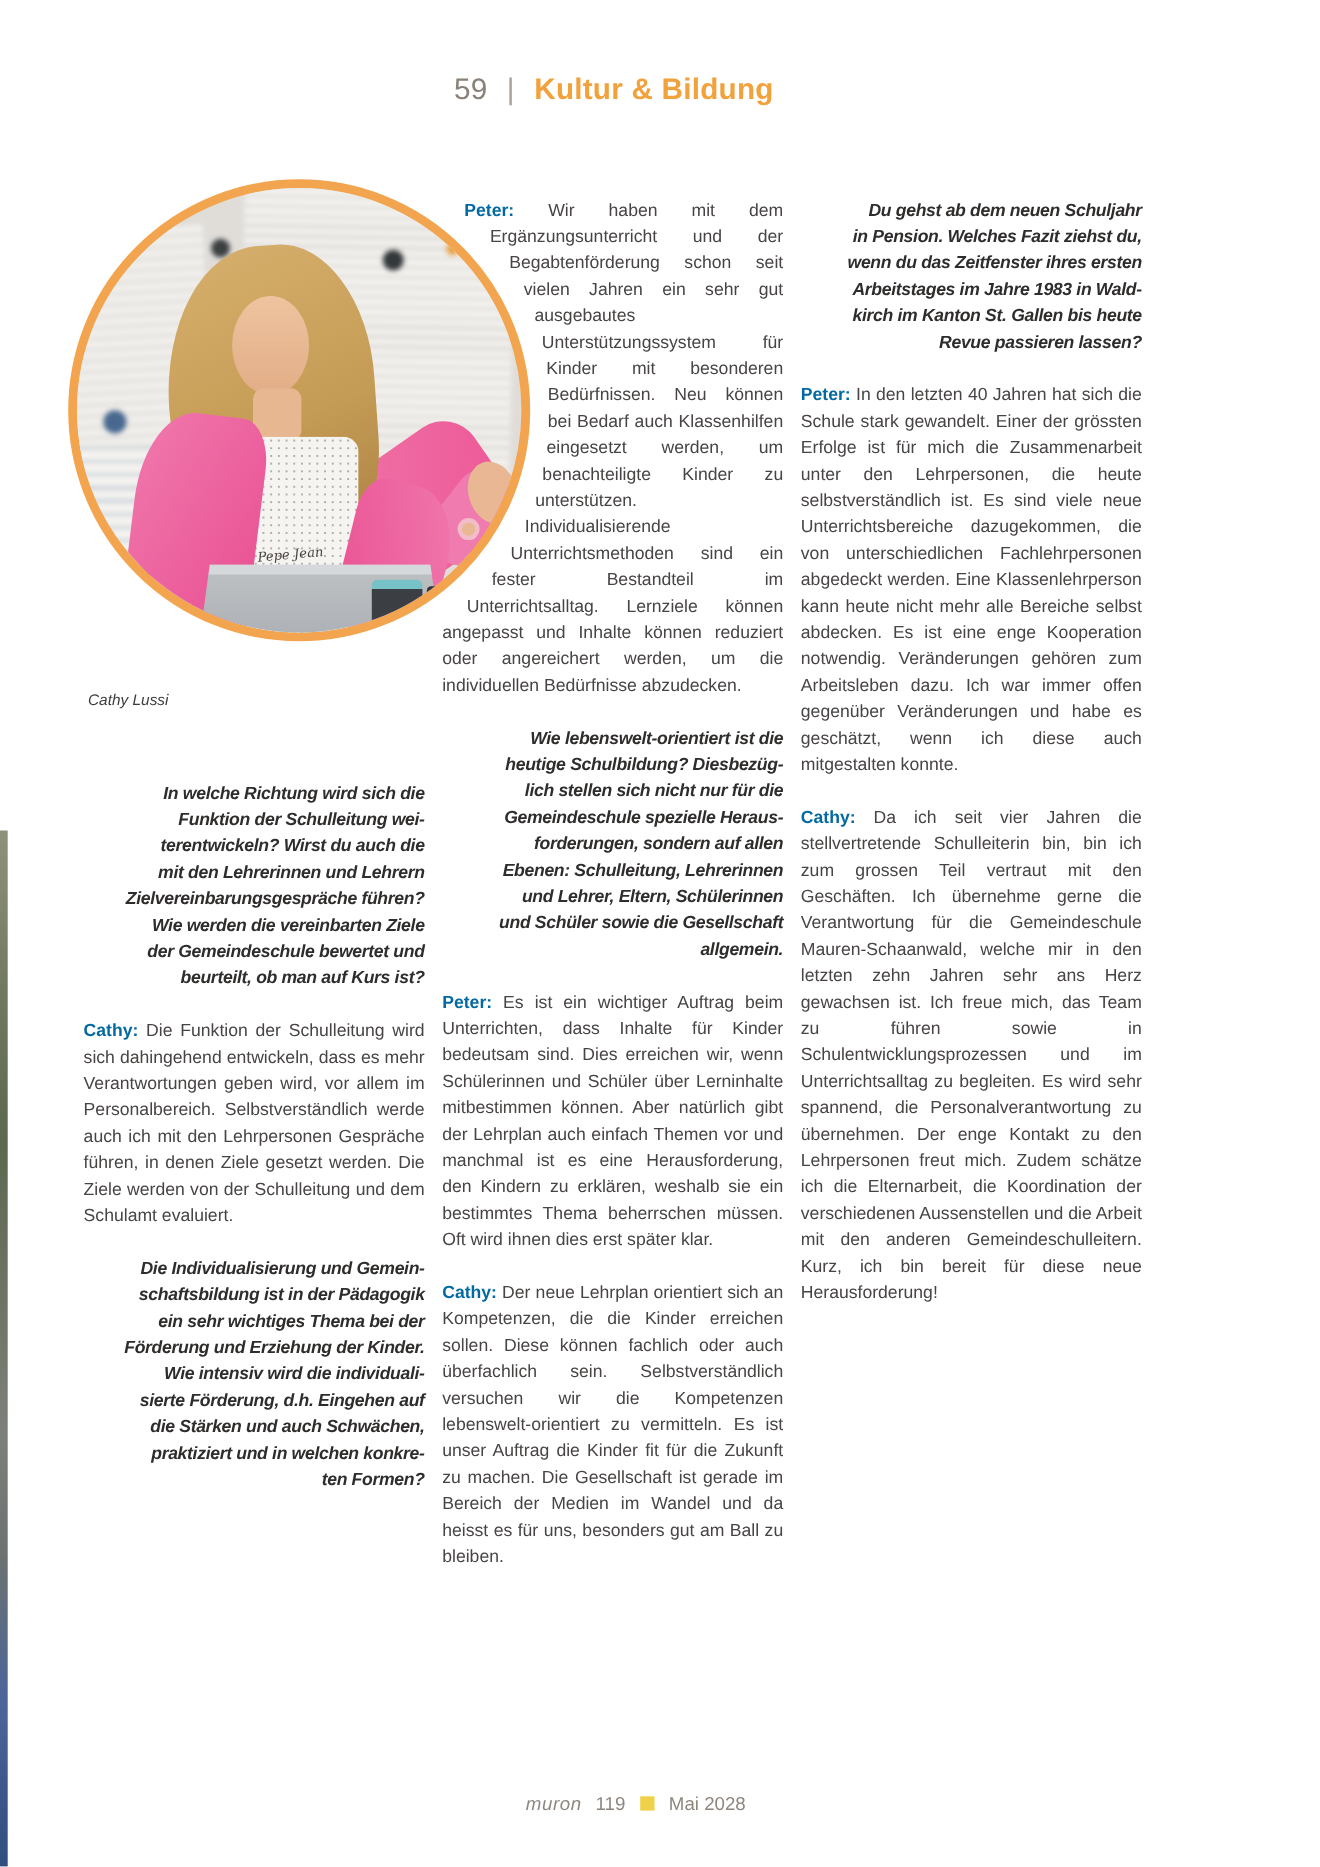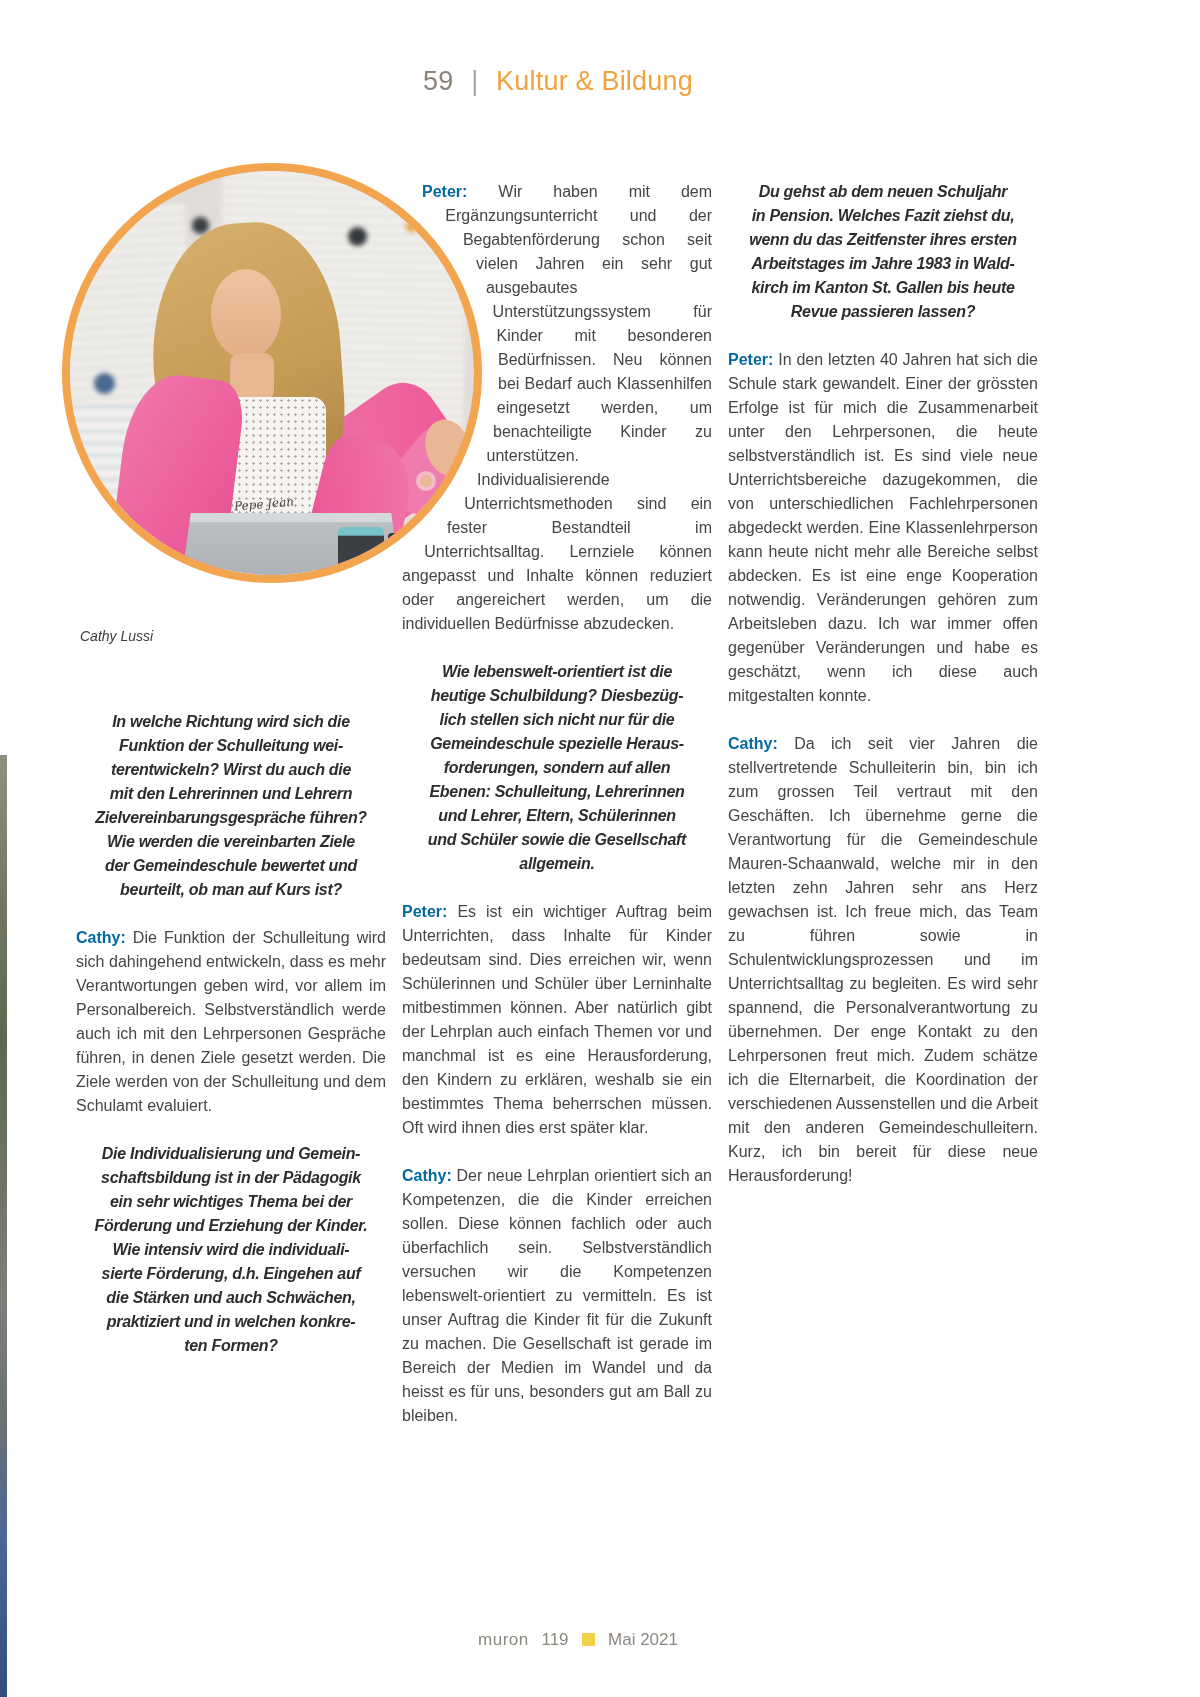--- a/index.html
+++ b/index.html
@@ -8,21 +8,21 @@
     font-family:"Liberation Sans", sans-serif; overflow:hidden;
   }
 
   
   .page-header {
     position:absolute; top:66px; left:78px; width:960px;
     text-align:center; font-size:27px; letter-spacing:0.2px;
   }
   .page-num { color:#8a8178; }
   .hdr-div  { color:#aaa198; margin:0 10px; font-weight:300; }
-  .section  { color:#f2a23c; }
+  .section  { color:#f2a23c;font-weight:bold; }
 
   
   .photo-circle {
     position:absolute; left:62px; top:163px; width:404px; height:404px;
     border-radius:50%; border:8px solid #f2a54e; overflow:hidden;
     background:#e0ddd9;
   }
   .photo-circle * { position:absolute; }
   .soft { filter: blur(2.5px); }
   .poster1 { left:150px; top:-10px; width:245px; height:315px; transform:rotate(1deg);
@@ -79,38 +79,38 @@
     position:absolute; left:80px; top:628px; font-style:italic;
     font-size:14px; color:#3e3c3b;
   }
 
   
   .col { position:absolute; width:310px; font-size:16px; line-height:24px;
     color:#474443; }
   .col p { margin:0 0 24px 0; }
   .col p.answer { text-align:justify; }
   .col p.question { font-weight:bold; font-style:italic; color:#2f2d2c;
-    white-space:pre-line; letter-spacing:-0.3px; text-align:center; }
+    white-space:pre-line; letter-spacing:-0.3px; text-align:right; }
   .speaker { font-weight:bold; color:#0369a1; }
   .col-left   { left:76px;  top:710px; }
   .col-middle { left:402px; top:180px; }
   .col-right  { left:728px; top:180px; }
   .circle-spacer { float:left; width:96px; height:419px;
     shape-outside:circle(226px at -130px 193px); }
 
   
   .edge-strip { position:absolute; left:0; top:755px; width:7px; height:942px;
     background:linear-gradient(180deg,
       #8e927c 0%, #747a63 14%, #5c684f 30%, #6f7565 46%,
       #7d807a 58%, #6b7270 70%, #4c659a 84%, #2f4e7e 100%); }
 
   
   .page-footer { position:absolute; top:1630px; left:78px; width:960px;
     text-align:center; font-size:17px; color:#8d8780; }
-  .mag { letter-spacing:0.5px;margin-left:40px; }
+  .mag { font-style:italic; letter-spacing:0.5px;margin-left:40px; }
   .issue { margin-left:8px; }
   .sq { display:inline-block; width:13px; height:13px; background:#efd24a;
     margin:0 8px 0 9px; vertical-align:-1px; }
 </style>
 </head>
 <body>
 
 <div class="page">
 
   <header class="page-header">
@@ -194,16 +194,16 @@
       <p class="answer"><span class="speaker">Peter: </span>In den letzten 40 Jahren hat sich die Schule stark gewandelt. Einer der grössten Erfolge ist für mich die Zusammenarbeit unter den Lehrpersonen, die heute selbstverständlich ist. Es sind viele neue Unterrichtsbereiche dazugekommen, die von unterschiedlichen Fachlehrpersonen abgedeckt werden. Eine Klassenlehrperson kann heute nicht mehr alle Bereiche selbst abdecken. Es ist eine enge Kooperation notwendig. Veränderungen gehören zum Arbeitsleben dazu. Ich war immer offen gegenüber Veränderungen und habe es geschätzt, wenn ich diese auch mitgestalten konnte.</p>
       <p class="answer"><span class="speaker">Cathy: </span>Da ich seit vier Jahren die stellvertretende Schulleiterin bin, bin ich zum grossen Teil vertraut mit den Geschäften. Ich übernehme gerne die Verantwortung für die Gemeindeschule Mauren-Schaanwald, welche mir in den letzten zehn Jahren sehr ans Herz gewachsen ist. Ich freue mich, das Team zu führen sowie in Schulentwicklungsprozessen und im Unterrichtsalltag zu begleiten. Es wird sehr spannend, die Personalverantwortung zu übernehmen. Der enge Kontakt zu den Lehrpersonen freut mich. Zudem schätze ich die Elternarbeit, die Koordination der verschiedenen Aussenstellen und die Arbeit mit den anderen Gemeindeschulleitern. Kurz, ich bin bereit für diese neue Herausforderung!</p>
     </div>
 
   <div class="edge-strip"></div>
 
   <footer class="page-footer">
     <span class="mag">muron</span>
     <span class="issue">119</span>
     <span class="sq"></span>
-    <span class="date">Mai 2021</span>
+    <span class="date">Mai 2028</span>
   </footer>
 
 </div>
 
 </body></html>

